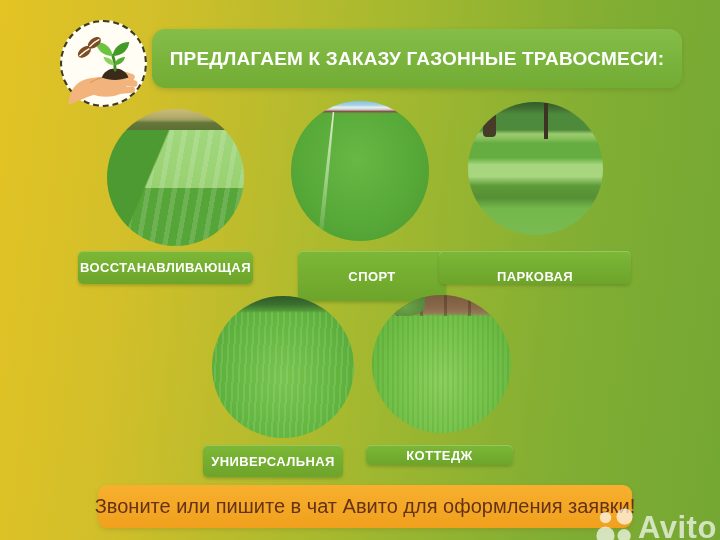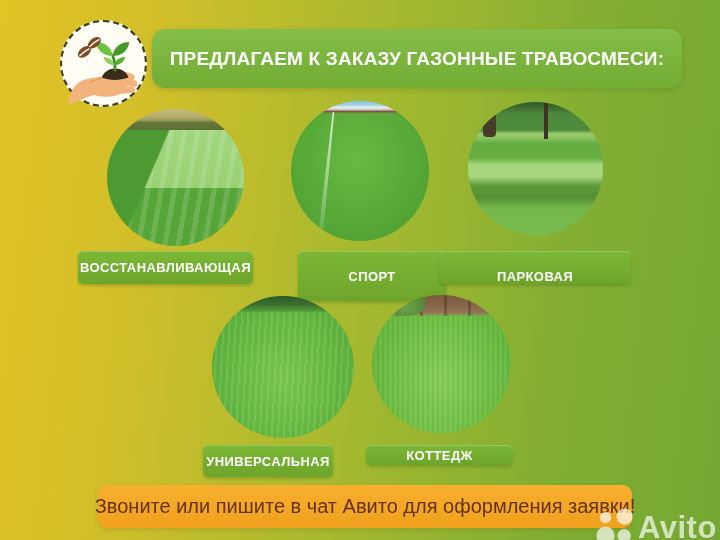--- a/index.html
+++ b/index.html
@@ -62,21 +62,21 @@
   .tag{
     position:absolute;display:flex;align-items:center;justify-content:center;
     background:linear-gradient(180deg,#7cb837 0%,#6da42a 100%);
     border-radius:5px;
     box-shadow:inset 0 1px 0 rgba(255,255,255,.22), 0 2px 3px rgba(60,90,20,.28);
   }
   .tag span{color:#ffffff;font-weight:bold;font-size:13px;letter-spacing:.4px;white-space:nowrap;}
   #t1{left:78px;top:251px;width:175px;height:33px;}
   #t2{left:270px;top:251px;width:148px;height:50px;margin-left:28px;}
   #t3{left:439px;top:251px;width:192px;height:33px;align-items:flex-end;}
-  #t4{left:203px;top:445px;width:130px;height:32px;text-align:center;}
+  #t4{left:203px;top:445px;width:140px;height:32px;text-align:center;}
   #t5{left:366px;top:445px;width:147px;height:20px;}
   
   .footer{
     position:absolute;left:98px;top:485px;width:534px;height:43px;border-radius:9px;
     background:linear-gradient(180deg,#f7b02e 0%,#f0a01d 100%);
     display:flex;align-items:center;justify-content:center;
     box-shadow:0 2px 4px rgba(120,90,20,.2);
   }
   .footer span{color:#653217;font-size:20px;white-space:nowrap;}
   

